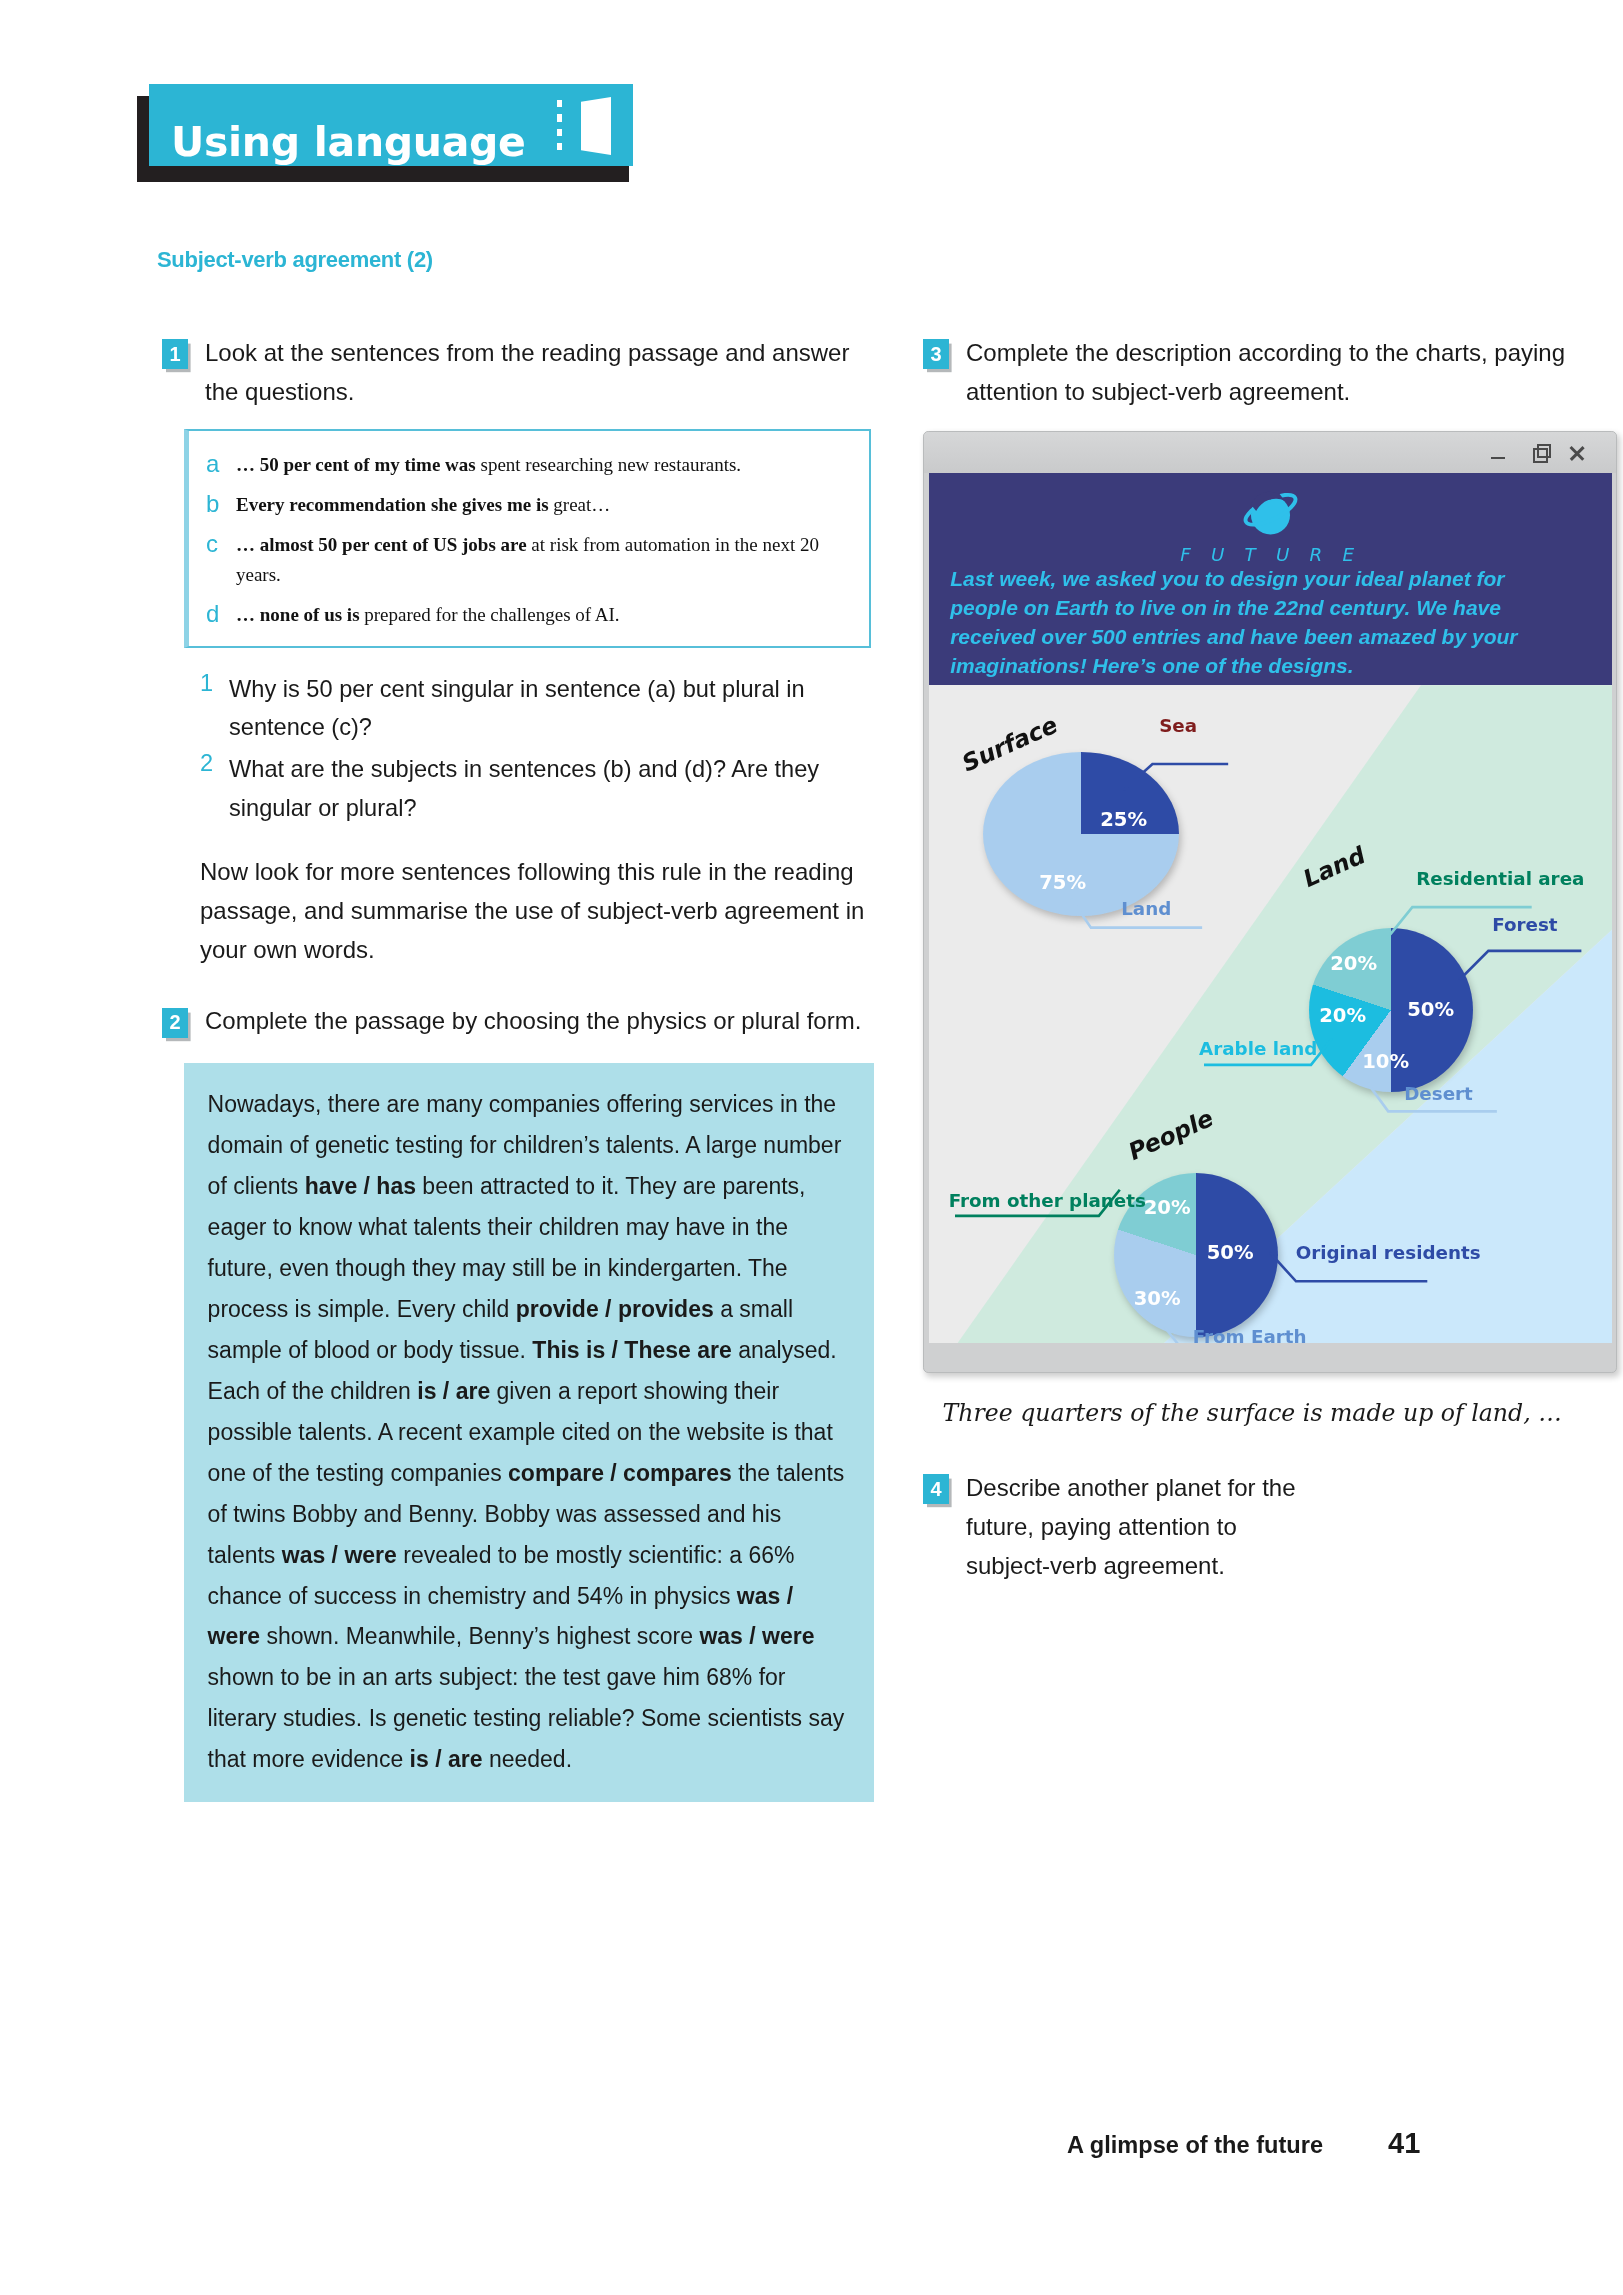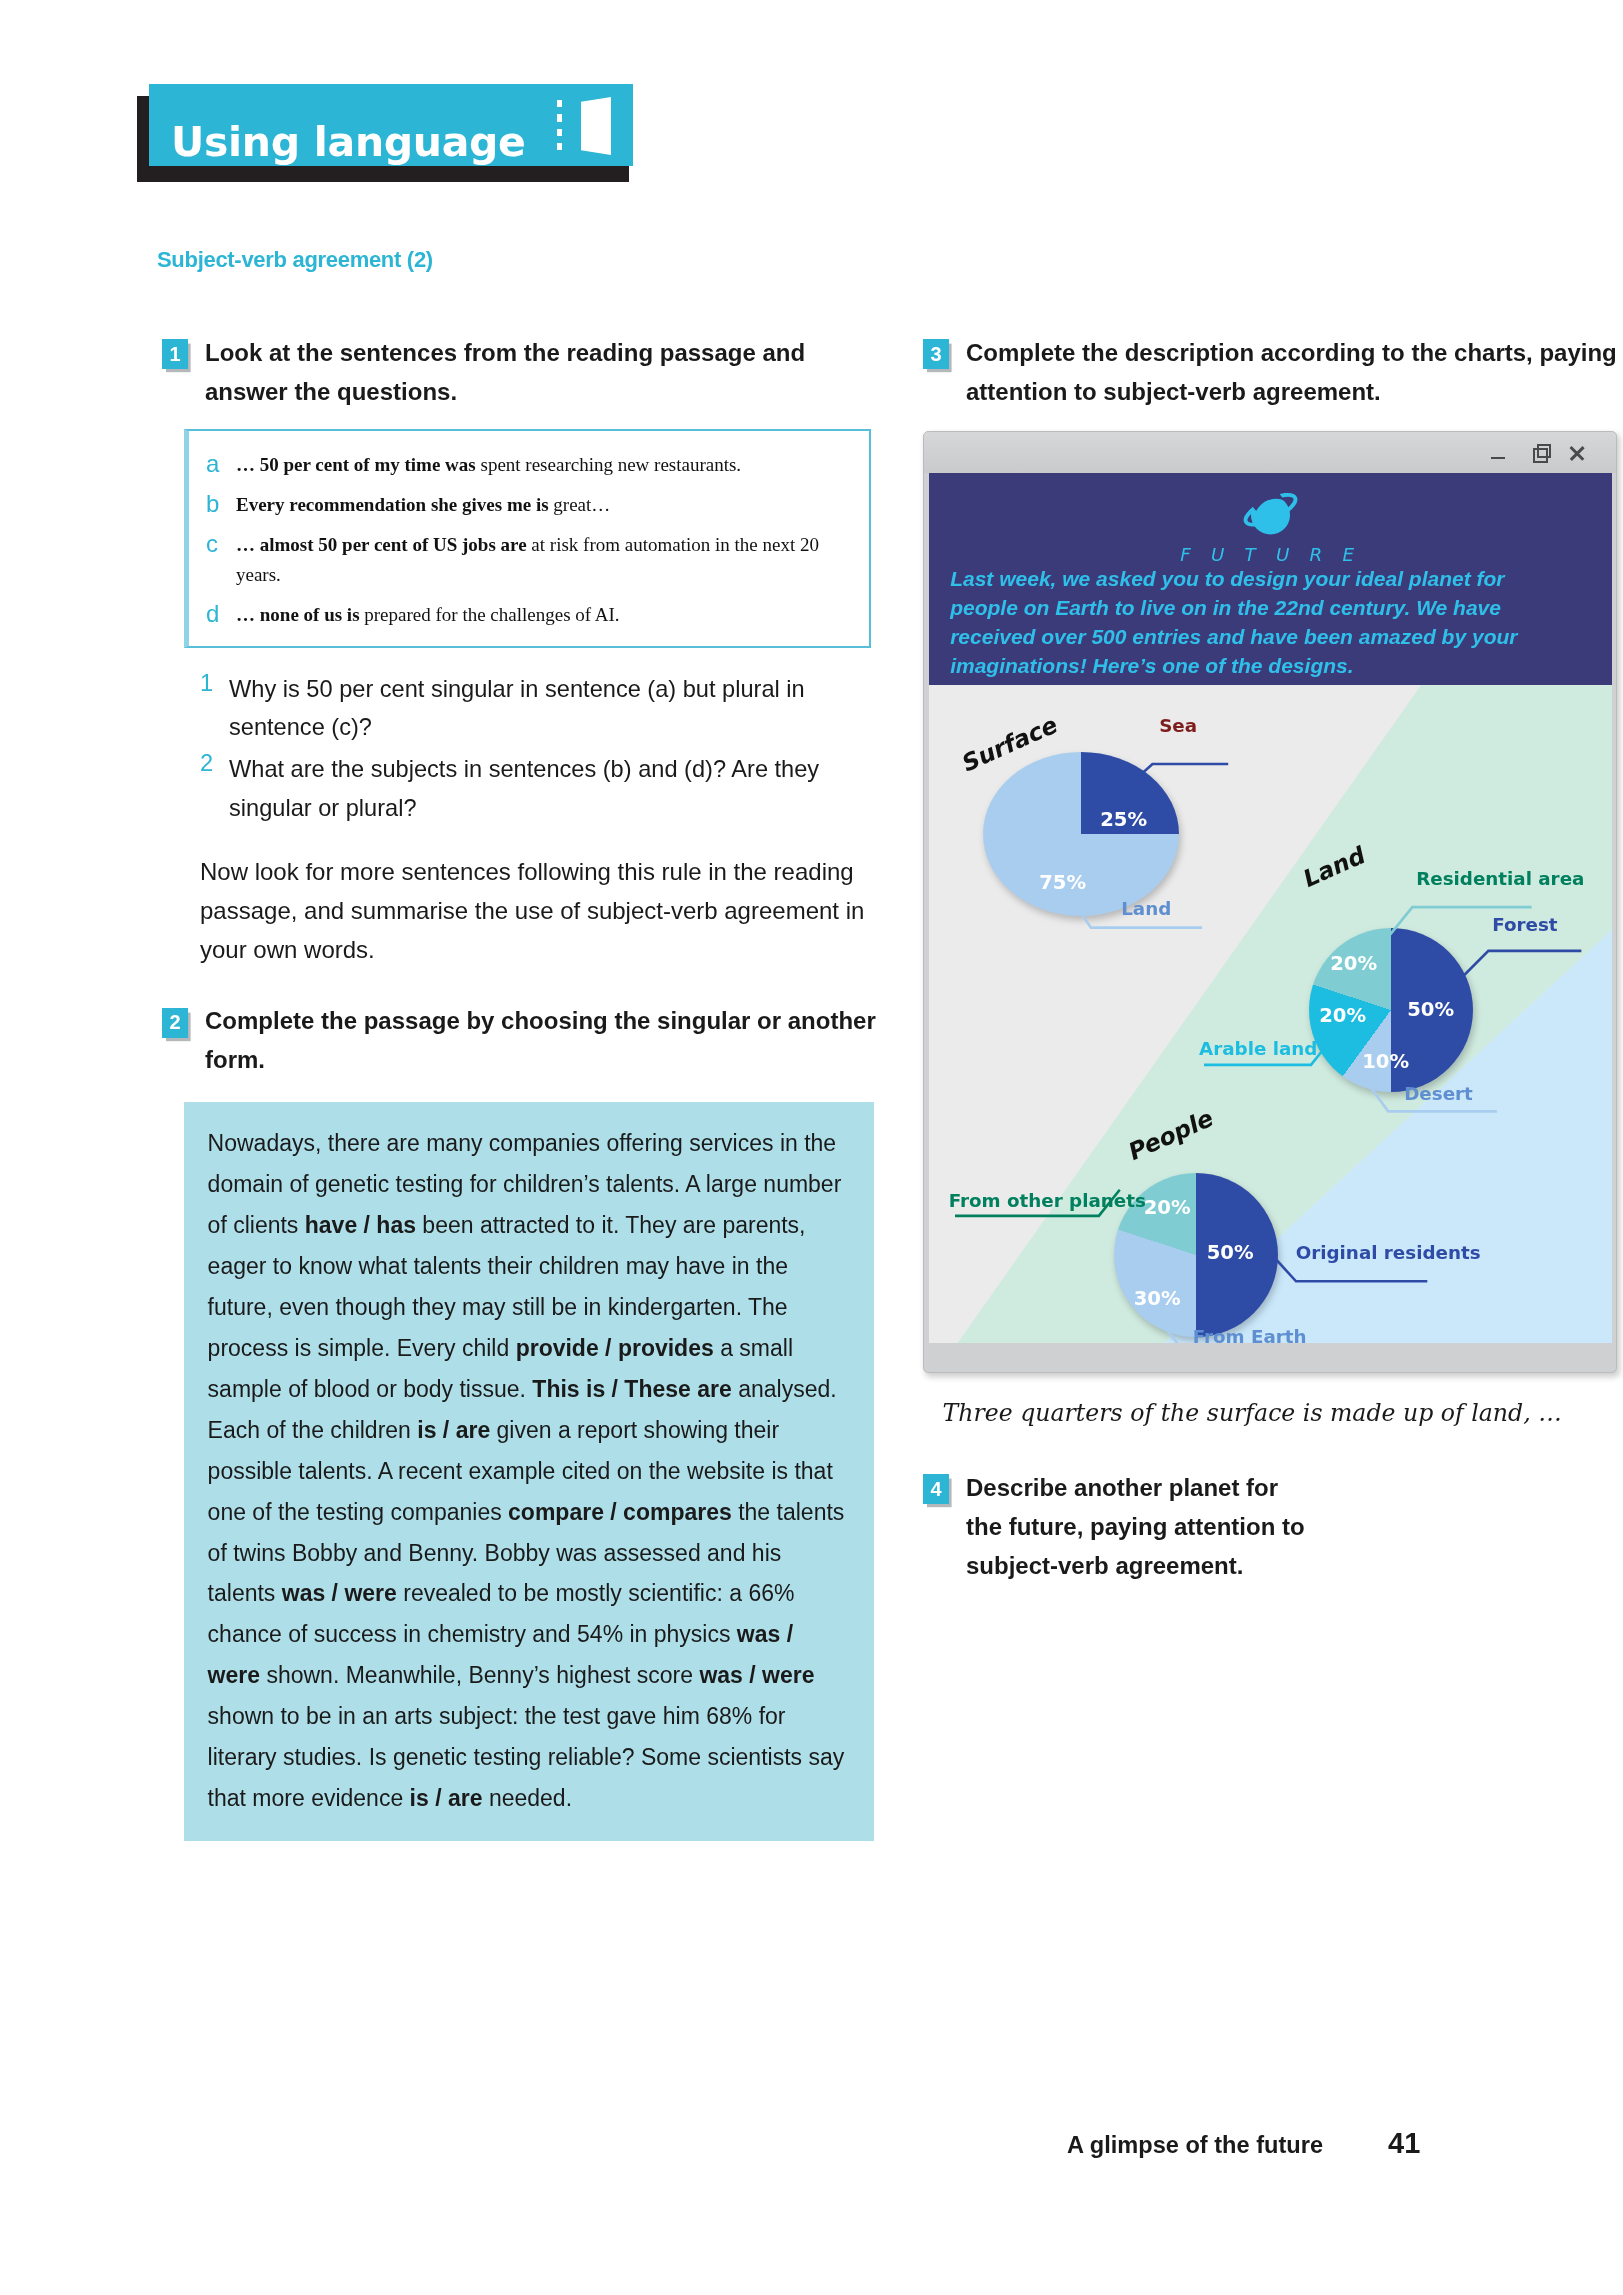--- a/index.html
+++ b/index.html
@@ -48,21 +48,21 @@
 
   
   .ex { display: flex; margin-bottom: 5.2px; }
   .num-badge {
     position: relative; flex: 0 0 auto; width: 26px; height: 30px;
     background: #2cb5d4; color: #ffffff; font-size: 20px; font-weight: bold;
     display: flex; align-items: center; justify-content: center;
     margin-top: 5.2px; margin-right: 17px;
     box-shadow: 3.3px 3.9px 0 -0.7px rgba(120,125,130,0.55);
   }
-  .ex-text { font-size: 24px; line-height: 1.62; color: #1a1a1a; font-weight: bold; }
+  .ex-text { font-size: 24px; line-height: 1.62; color: #1a1a1a; }
 
   
   .sbox {
     margin: 17px 0 0 22px; width: 687px;
     border: 2px solid #57bfd9; border-left: 5.9px solid #8ed3e6;
     background: #ffffff; padding: 19.6px 19.6px 17px 17px;
   }
   .sitem { display: flex; margin-bottom: 10.5px; }
   .sitem:last-child { margin-bottom: 0; }
   .sletter {
@@ -244,21 +244,21 @@
     <div class="qrow">
       <span class="qnum">2</span>
       <span class="qtxt">What are the subjects in sentences (b) and (d)? Are they singular or plural?</span>
     </div>
   </div>
 
   <div class="nowpara">Now look for more sentences following this rule in the reading passage, and summarise the use of subject-verb agreement in your own words.</div>
 
   <div class="ex" style="margin-top:33px">
     <div class="num-badge">2</div>
-    <div class="ex-text">Complete the passage by choosing the singular or another form.</div>
+    <div class="ex-text">Complete the passage by choosing the physics or plural form.</div>
   </div>
 
   <div class="pbox">
     <span>Nowadays, there are many companies offering services in the domain of genetic testing for children’s talents. A large number of clients </span><b>have / has</b><span> been attracted to it. They are parents, eager to know what talents their children may have in the future, even though they may still be in kindergarten. The process is simple. Every child </span><b>provide / provides</b><span> a small sample of blood or body tissue.  </span><b>This is / These are</b><span> analysed. Each of the children </span><b>is / are</b><span> given a report showing their possible talents. A recent example cited on the website is that one of the testing companies </span><b>compare / compares</b><span> the talents of twins Bobby and Benny. Bobby was assessed and his talents </span><b>was / were</b><span> revealed to be mostly scientific: a 66% chance of success in chemistry and 54% in physics </span><b>was / were</b><span> shown. Meanwhile, Benny’s highest score  </span><b>was / were</b><span> shown to be in an arts subject: the test gave him 68% for literary studies. Is genetic testing reliable? Some scientists say that more evidence </span><b>is / are</b><span> needed.</span>
   </div>
 </div>
 
 <div class="col-right">
 
   <div class="ex">

